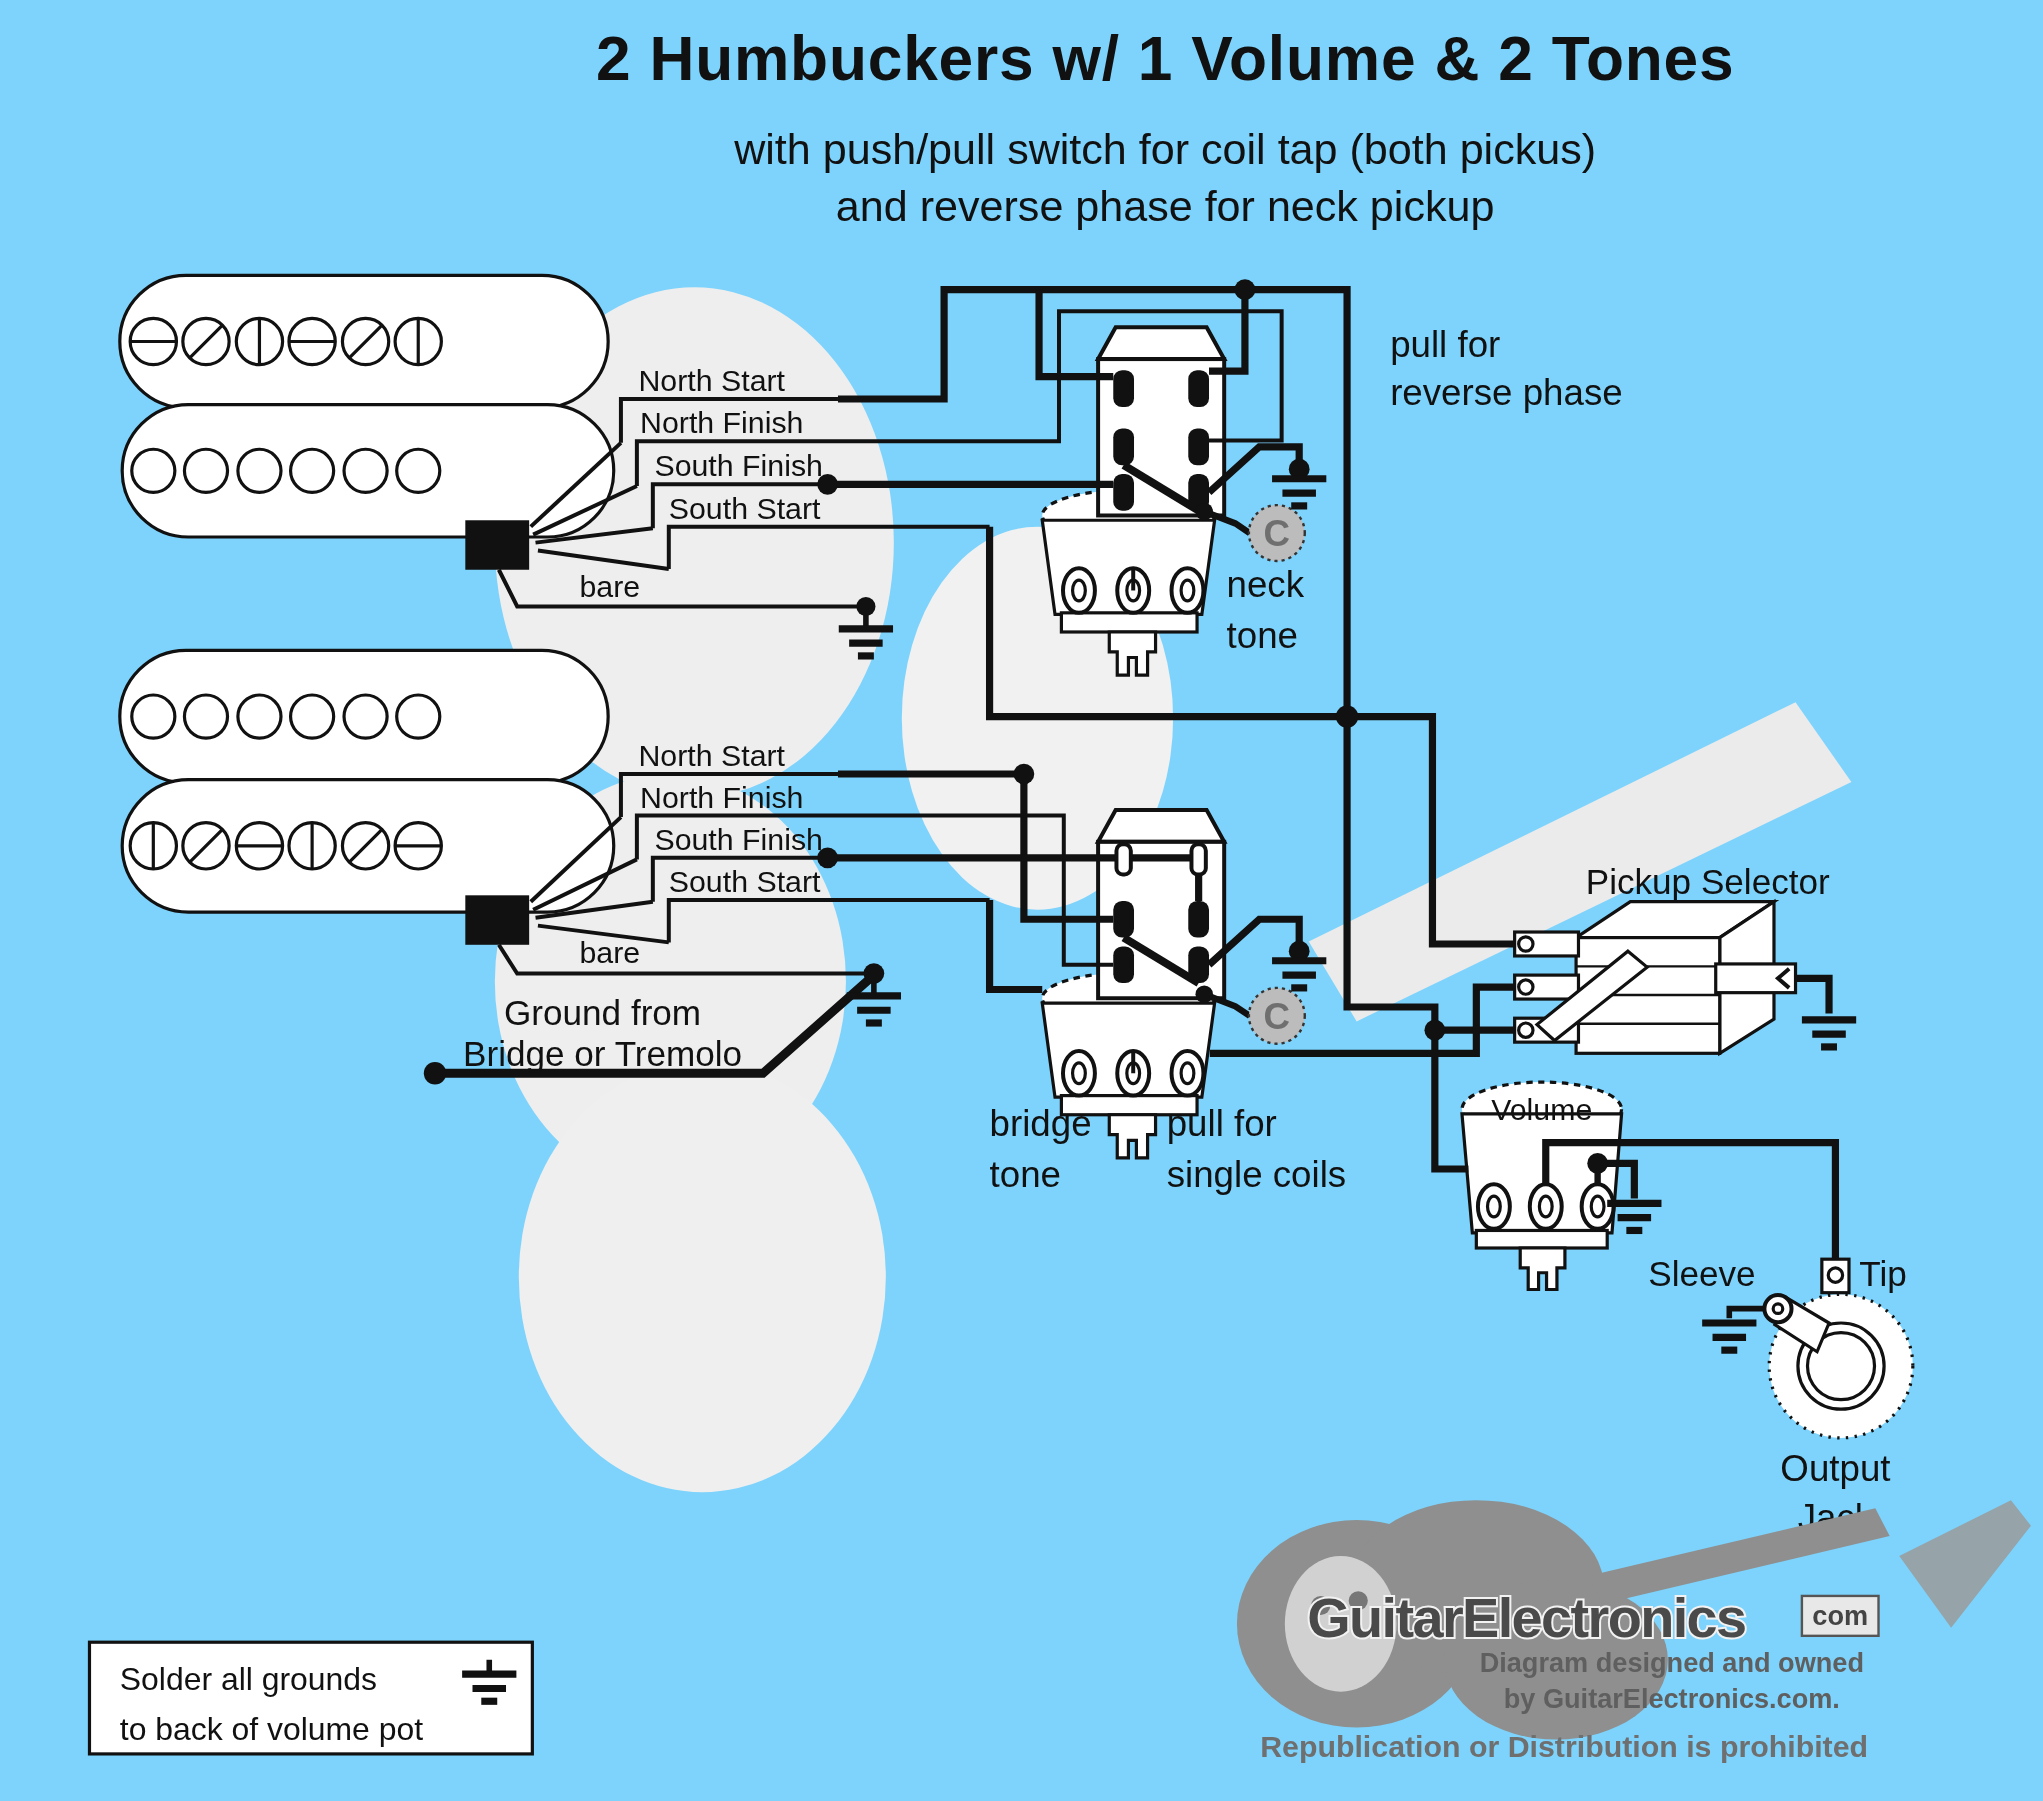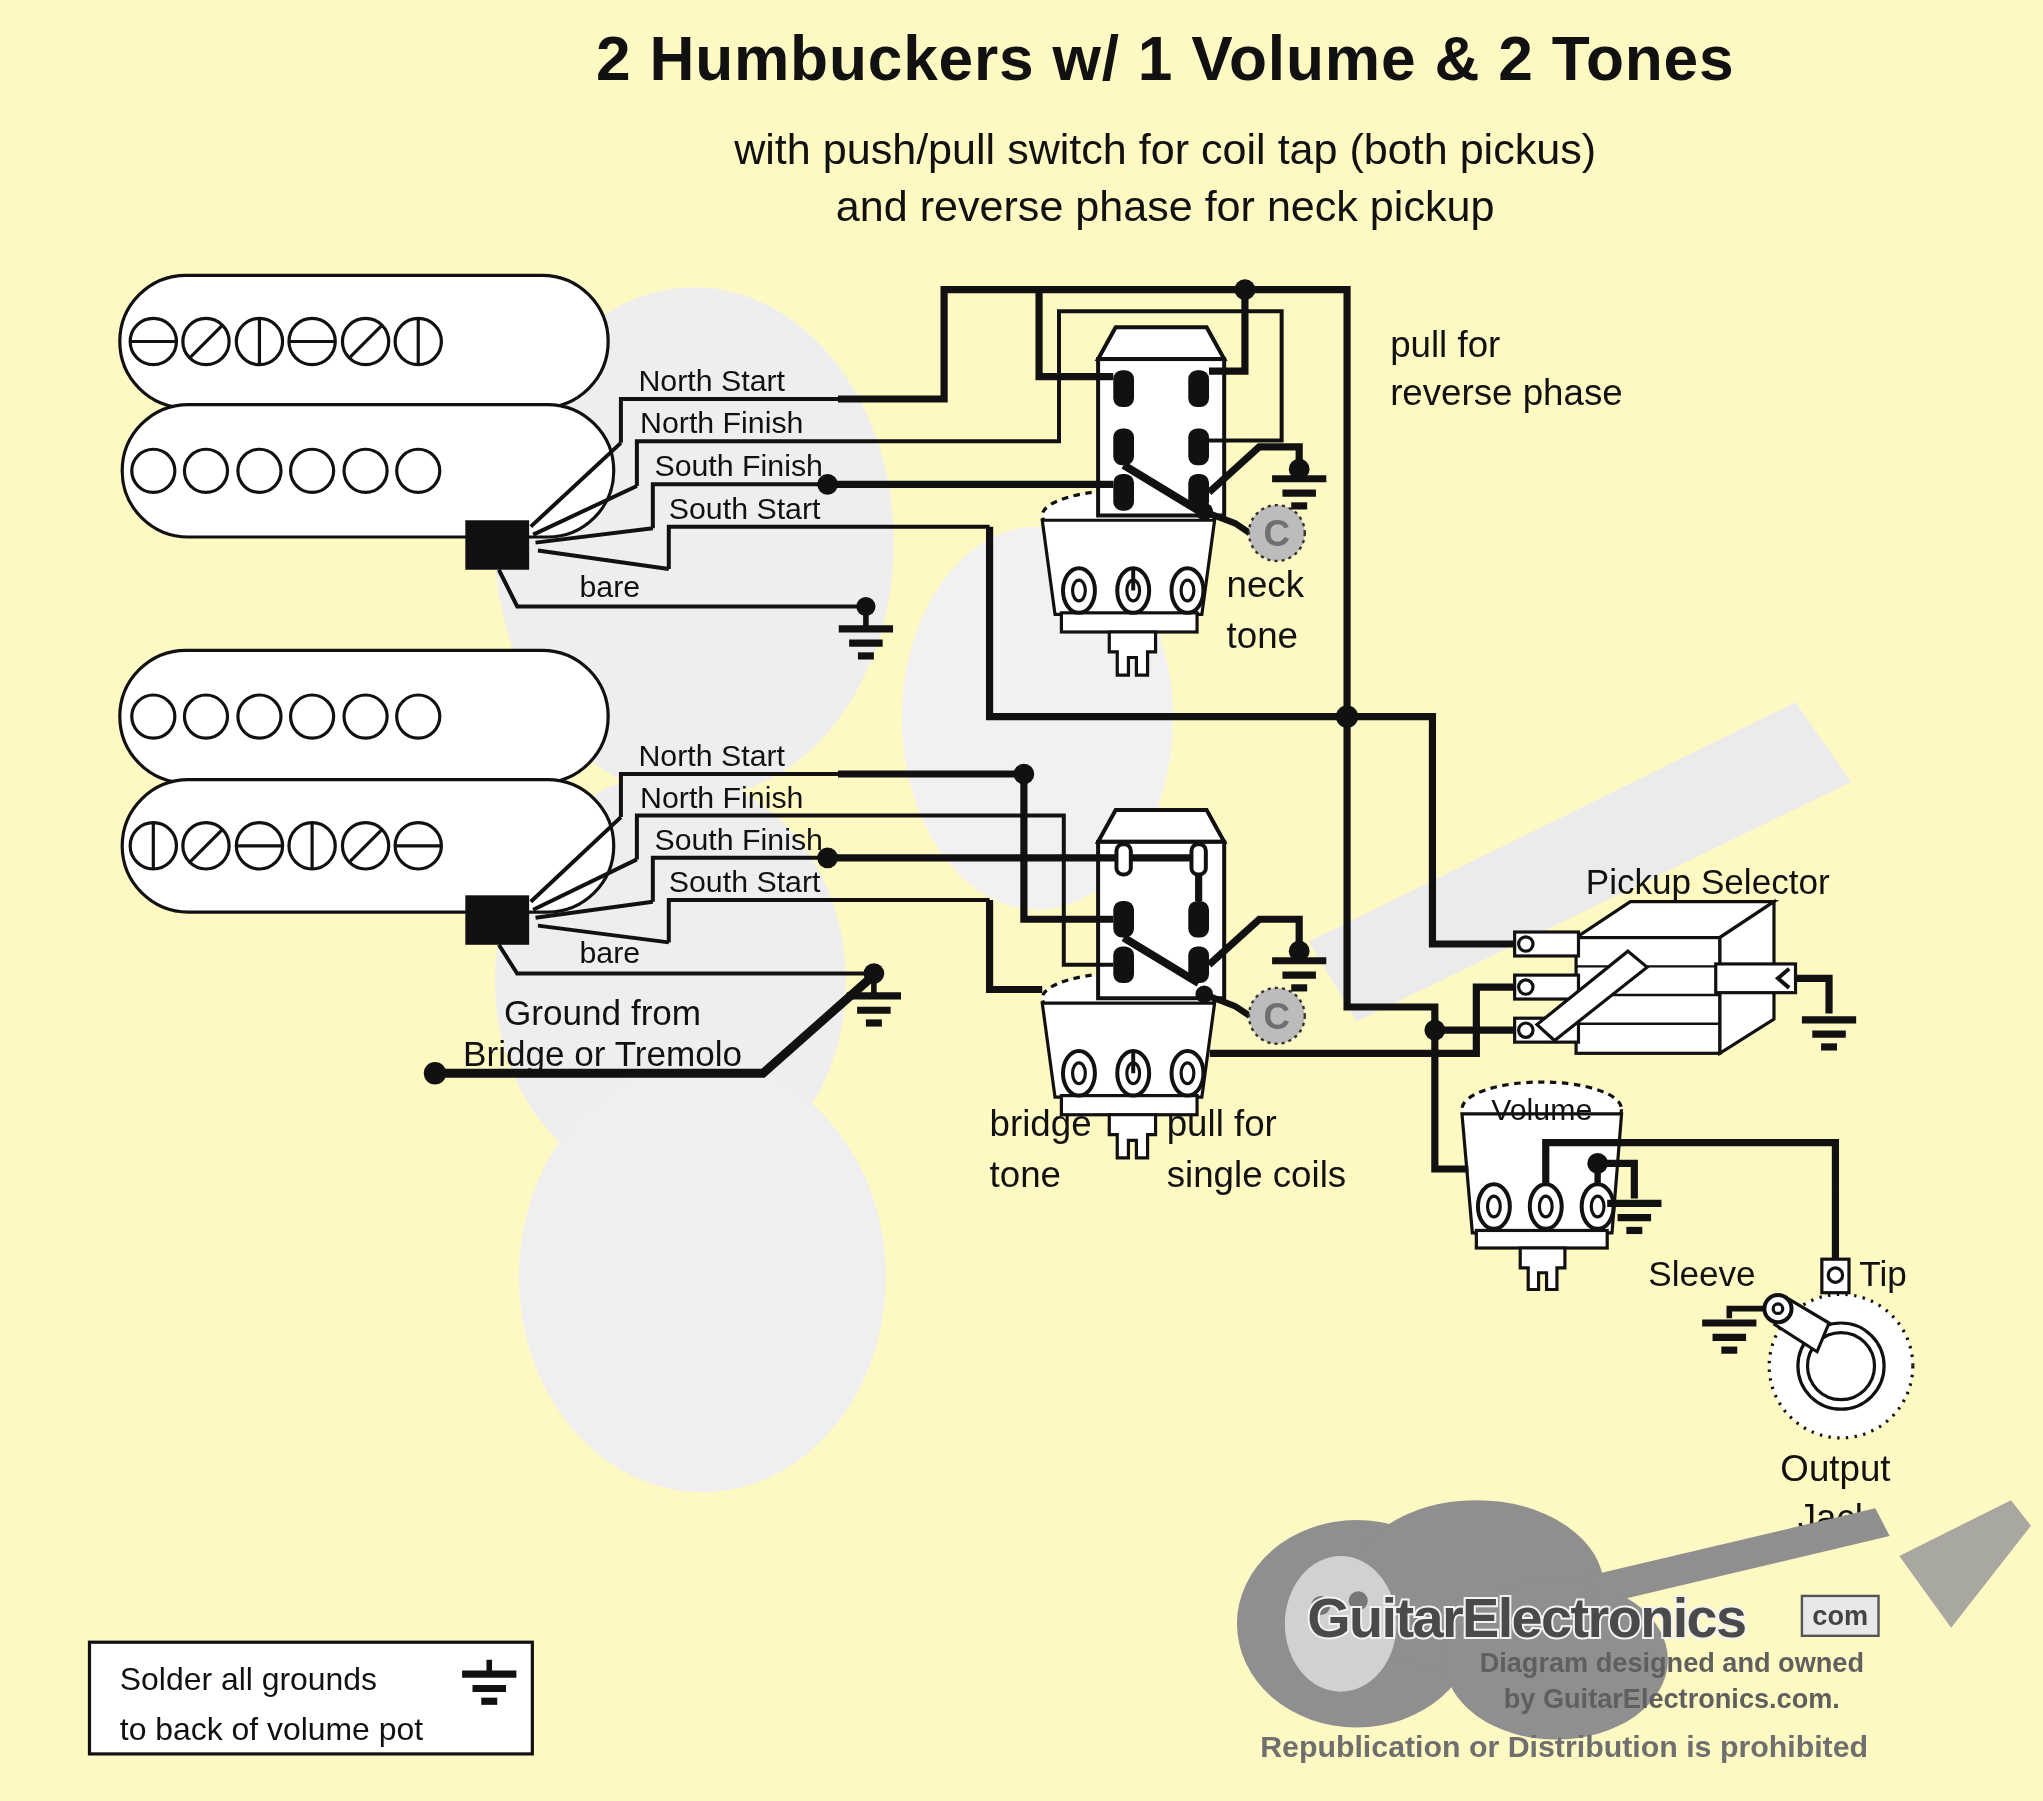--- a/index.html
+++ b/index.html
@@ -1,16 +1,16 @@
 <!DOCTYPE html>
 <html style="font-size:12.8px"><head>
 <meta charset="utf-8">
 <style>
   html,body{margin:0;padding:0;background:#fff;}
-  .stage{width:2043px;height:1801px;position:relative;background:#fef9c3;overflow:hidden;}
+  .stage{width:2043px;height:1801px;position:relative;background:#7dd3fc;overflow:hidden;}
   svg{display:block;}
   text{font-family:"Liberation Sans","DejaVu Sans",sans-serif;fill:#111;}
   .t-title{font-size:78px;font-weight:bold;letter-spacing:1px;}
   .t-sub{font-size:54px;}
   .lbl{font-size:38px;}
   .lbl44{font-size:44px;}
   .lbl46{font-size:46px;}
   .cap-label{font-size:46px;font-weight:bold;fill:#6f6f6f;}
   .brand{font-size:70px;font-weight:bold;fill:#4a4a4a;letter-spacing:-2px;paint-order:stroke;stroke:#f2f2f2;stroke-width:5px;}
   .com{font-size:34px;font-weight:bold;fill:#444;}

